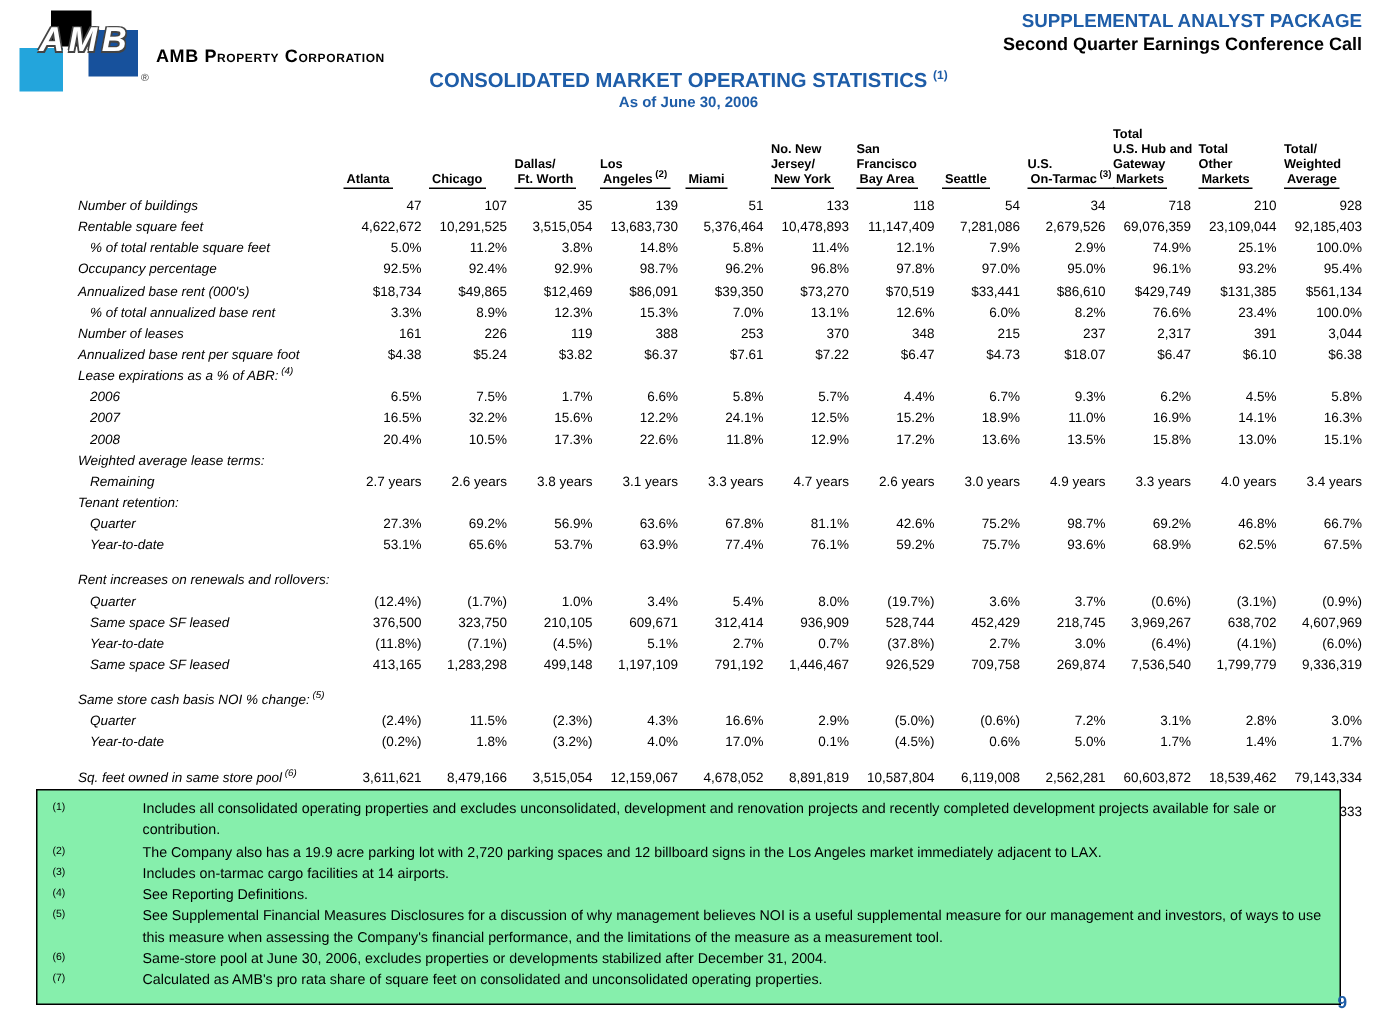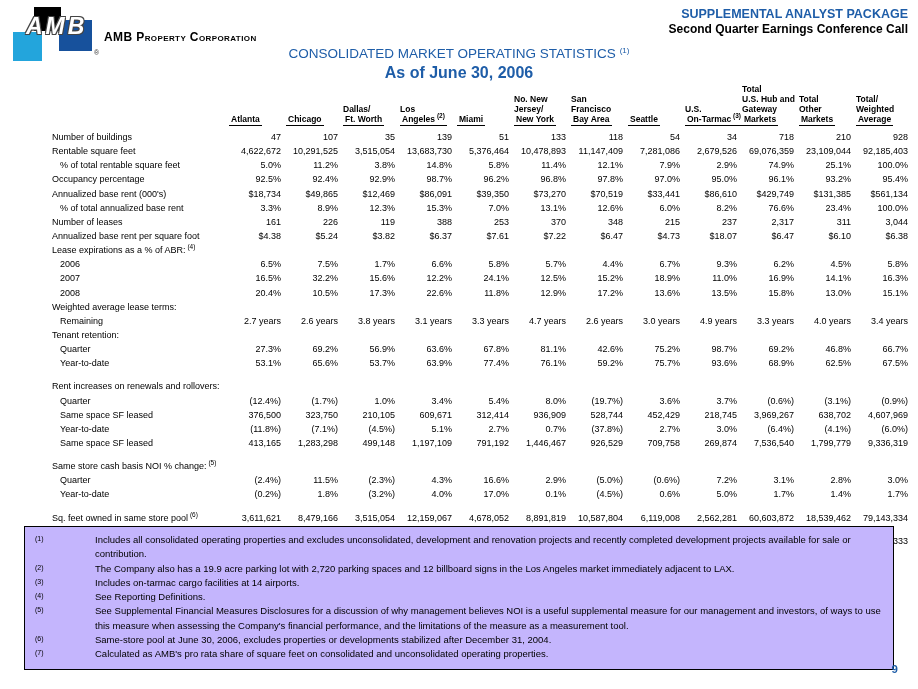--- a/index.html
+++ b/index.html
@@ -26,42 +26,42 @@
   .company-name{position:absolute;left:104px;top:30px;font-weight:bold;font-size:12px;
     font-variant:small-caps;letter-spacing:.4px;}
 
   
   .header-right{position:absolute;right:10px;top:6px;text-align:right;line-height:1.3;}
   .hr-line1{color:var(--accent);font-weight:bold;font-size:12.5px;}
   .hr-line2{color:#000;font-weight:bold;font-size:12px;}
 
   
   .title{position:absolute;left:0;top:46px;width:100%;text-align:center;color:var(--accent);line-height:1.25;}
-  .title-line1{font-weight:normal;font-size:13.5px;}
+  .title-line1{font-weight:bold;font-size:13.5px;}
   .title-line1 sup{font-size:8px;}
-  .title-line2{font-weight:bold;font-size:16px;}
+  .title-line2{font-weight:bold;font-size:10px;}
 
   
   .table-wrap{position:absolute;left:50px;top:84px;width:862px;}
   table{border-collapse:collapse;width:100%;table-layout:fixed;}
   col.label-col{width:178px;}
   th{font-size:8.5px;font-weight:bold;vertical-align:bottom;text-align:left;
      padding:0 1px 1px 1px;line-height:1.18;white-space:nowrap;}
   .hdr-u{display:inline-block;border-bottom:1px solid #000;padding:0 2px 1px 2px;}
   td{font-size:9px;line-height:1.35;}
   td.num{text-align:right;padding-right:4px;white-space:nowrap;}
-  td.label{text-align:left;white-space:nowrap;overflow:hidden;padding-left:2px;}
+  td.label{text-align:left;white-space:nowrap;overflow:hidden;padding-left:2px;font-style:italic;}
   td.label.indent{padding-left:10px;}
   tbody tr:first-child td{padding-top:4px;}
   tr.gap td{padding-top:10px;}
   sup{font-size:6.5px;line-height:0;}
 
   
   .footnotes-box{position:absolute;left:24px;top:526px;width:870px;border:1.5px solid #000;
-    padding:6px 10px 8px 8px;background:#c4b5fd;}
+    padding:6px 10px 8px 8px;background:#86efac;}
   .footnote{display:flex;font-size:9.5px;line-height:1.5;}
   .fn-marker{flex:0 0 62px;font-size:7px;padding-top:1px;padding-left:2px;}
   .fn-text{flex:1;}
 
   
   .page-number{position:absolute;right:20px;top:663px;color:var(--accent);font-weight:bold;font-size:11.5px;}
 </style>
 </head>
 <body>
 
@@ -243,21 +243,21 @@
             <td class="num">161</td>
             <td class="num">226</td>
             <td class="num">119</td>
             <td class="num">388</td>
             <td class="num">253</td>
             <td class="num">370</td>
             <td class="num">348</td>
             <td class="num">215</td>
             <td class="num">237</td>
             <td class="num">2,317</td>
-            <td class="num">311</td>
+            <td class="num">391</td>
             <td class="num">3,044</td>
           </tr>
           <tr>
             <td class="label">Annualized base rent per square foot</td>
             <td class="num">$4.38</td>
             <td class="num">$5.24</td>
             <td class="num">$3.82</td>
             <td class="num">$6.37</td>
             <td class="num">$7.61</td>
             <td class="num">$7.22</td>

